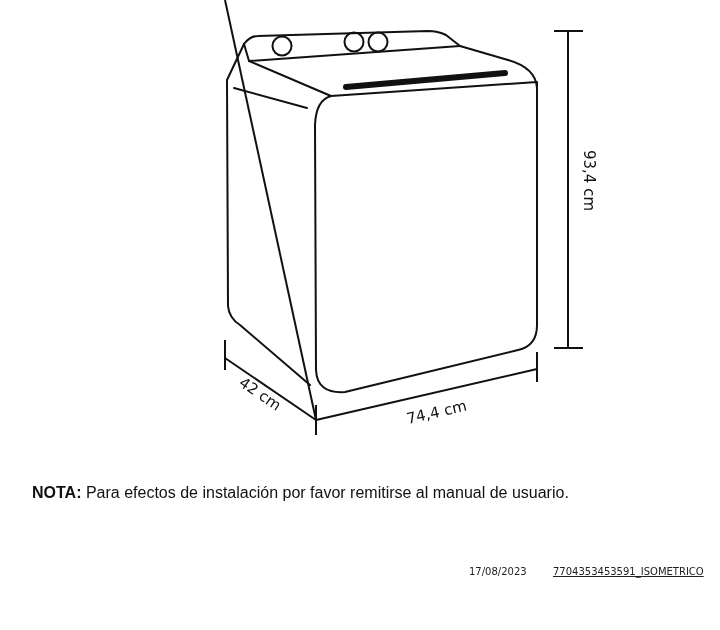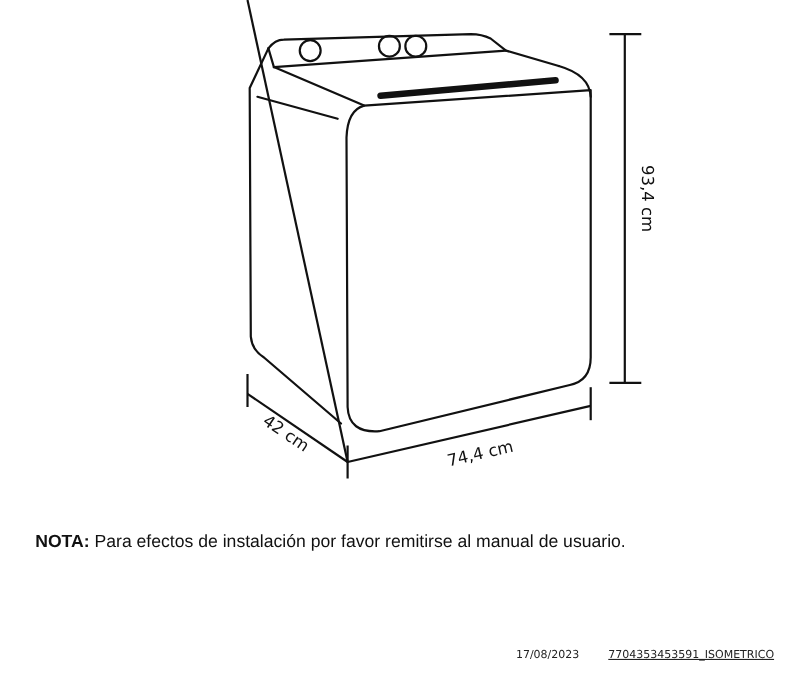--- a/index.html
+++ b/index.html
@@ -1,21 +1,21 @@
 <!DOCTYPE html>
 <html><head>
   <meta charset="utf-8">
   <style>
     html, body { margin: 0; padding: 0; background: #ffffff; }
     body { width: 720px; height: 630px; position: relative; overflow: hidden; font-family: "Liberation Sans", "DejaVu Sans", sans-serif; color: #111; }
     #drawing { position: absolute; left: 0; top: 0; width: 720px; height: 460px; }
     .dim-label { font-family: "DejaVu Sans", sans-serif; font-size: 15px; fill: #111; }
     .note { position: absolute; left: 32px; top: 484px; font-size: 16px; color: #111; white-space: nowrap; text-align: center; }
     .note b { font-weight: bold; }
-    .footer { position: absolute; top: 590px; font-size: 10px; color: #222; white-space: nowrap; font-family: "DejaVu Sans", sans-serif; }
+    .footer { position: absolute; top: 566px; font-size: 10px; color: #222; white-space: nowrap; font-family: "DejaVu Sans", sans-serif; }
   </style>
 </head>
 <body>
 
 <svg id="drawing" viewBox="0 0 720 460" xmlns="http://www.w3.org/2000/svg">
   <g fill="none" stroke="#111" stroke-width="2" stroke-linecap="round" stroke-linejoin="round">
 
     <path d="M 244 44 Q 250 36 258 36 L 428 31 Q 438 31 446 35 L 460 46 L 508 60"></path>
     <path d="M 249 61 L 460 46"></path>
     <path d="M 244 44 L 249 61"></path>

